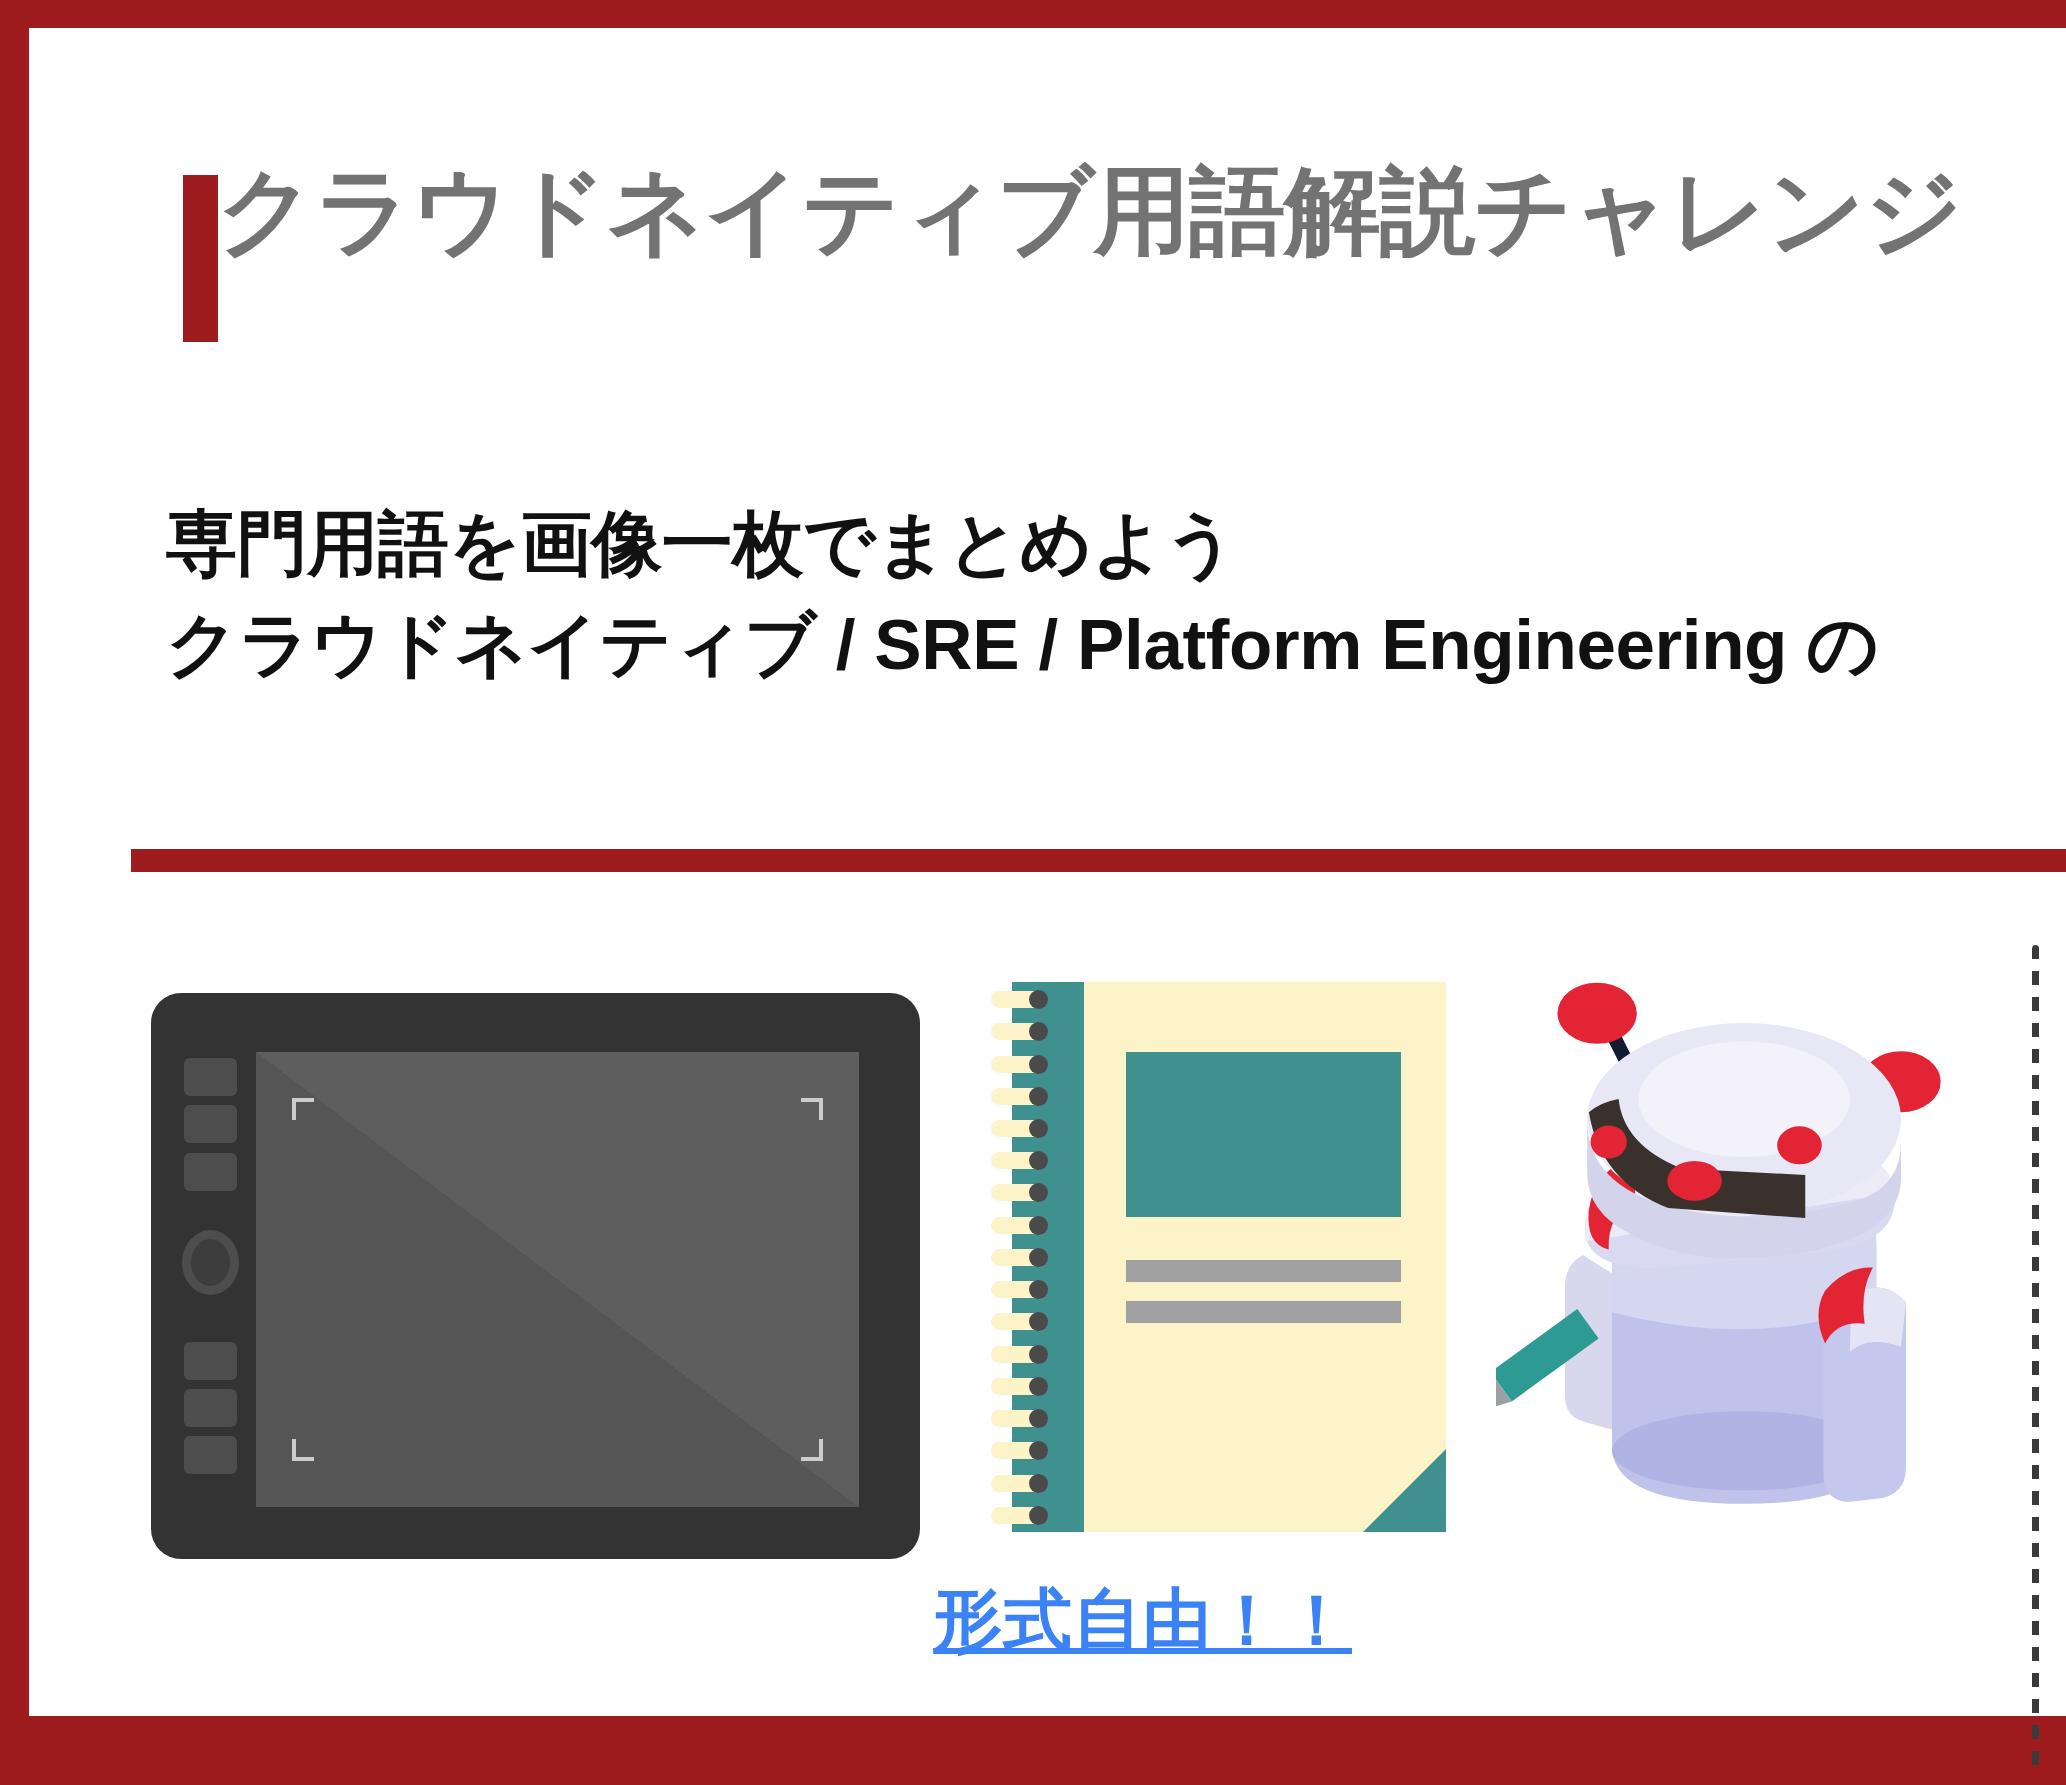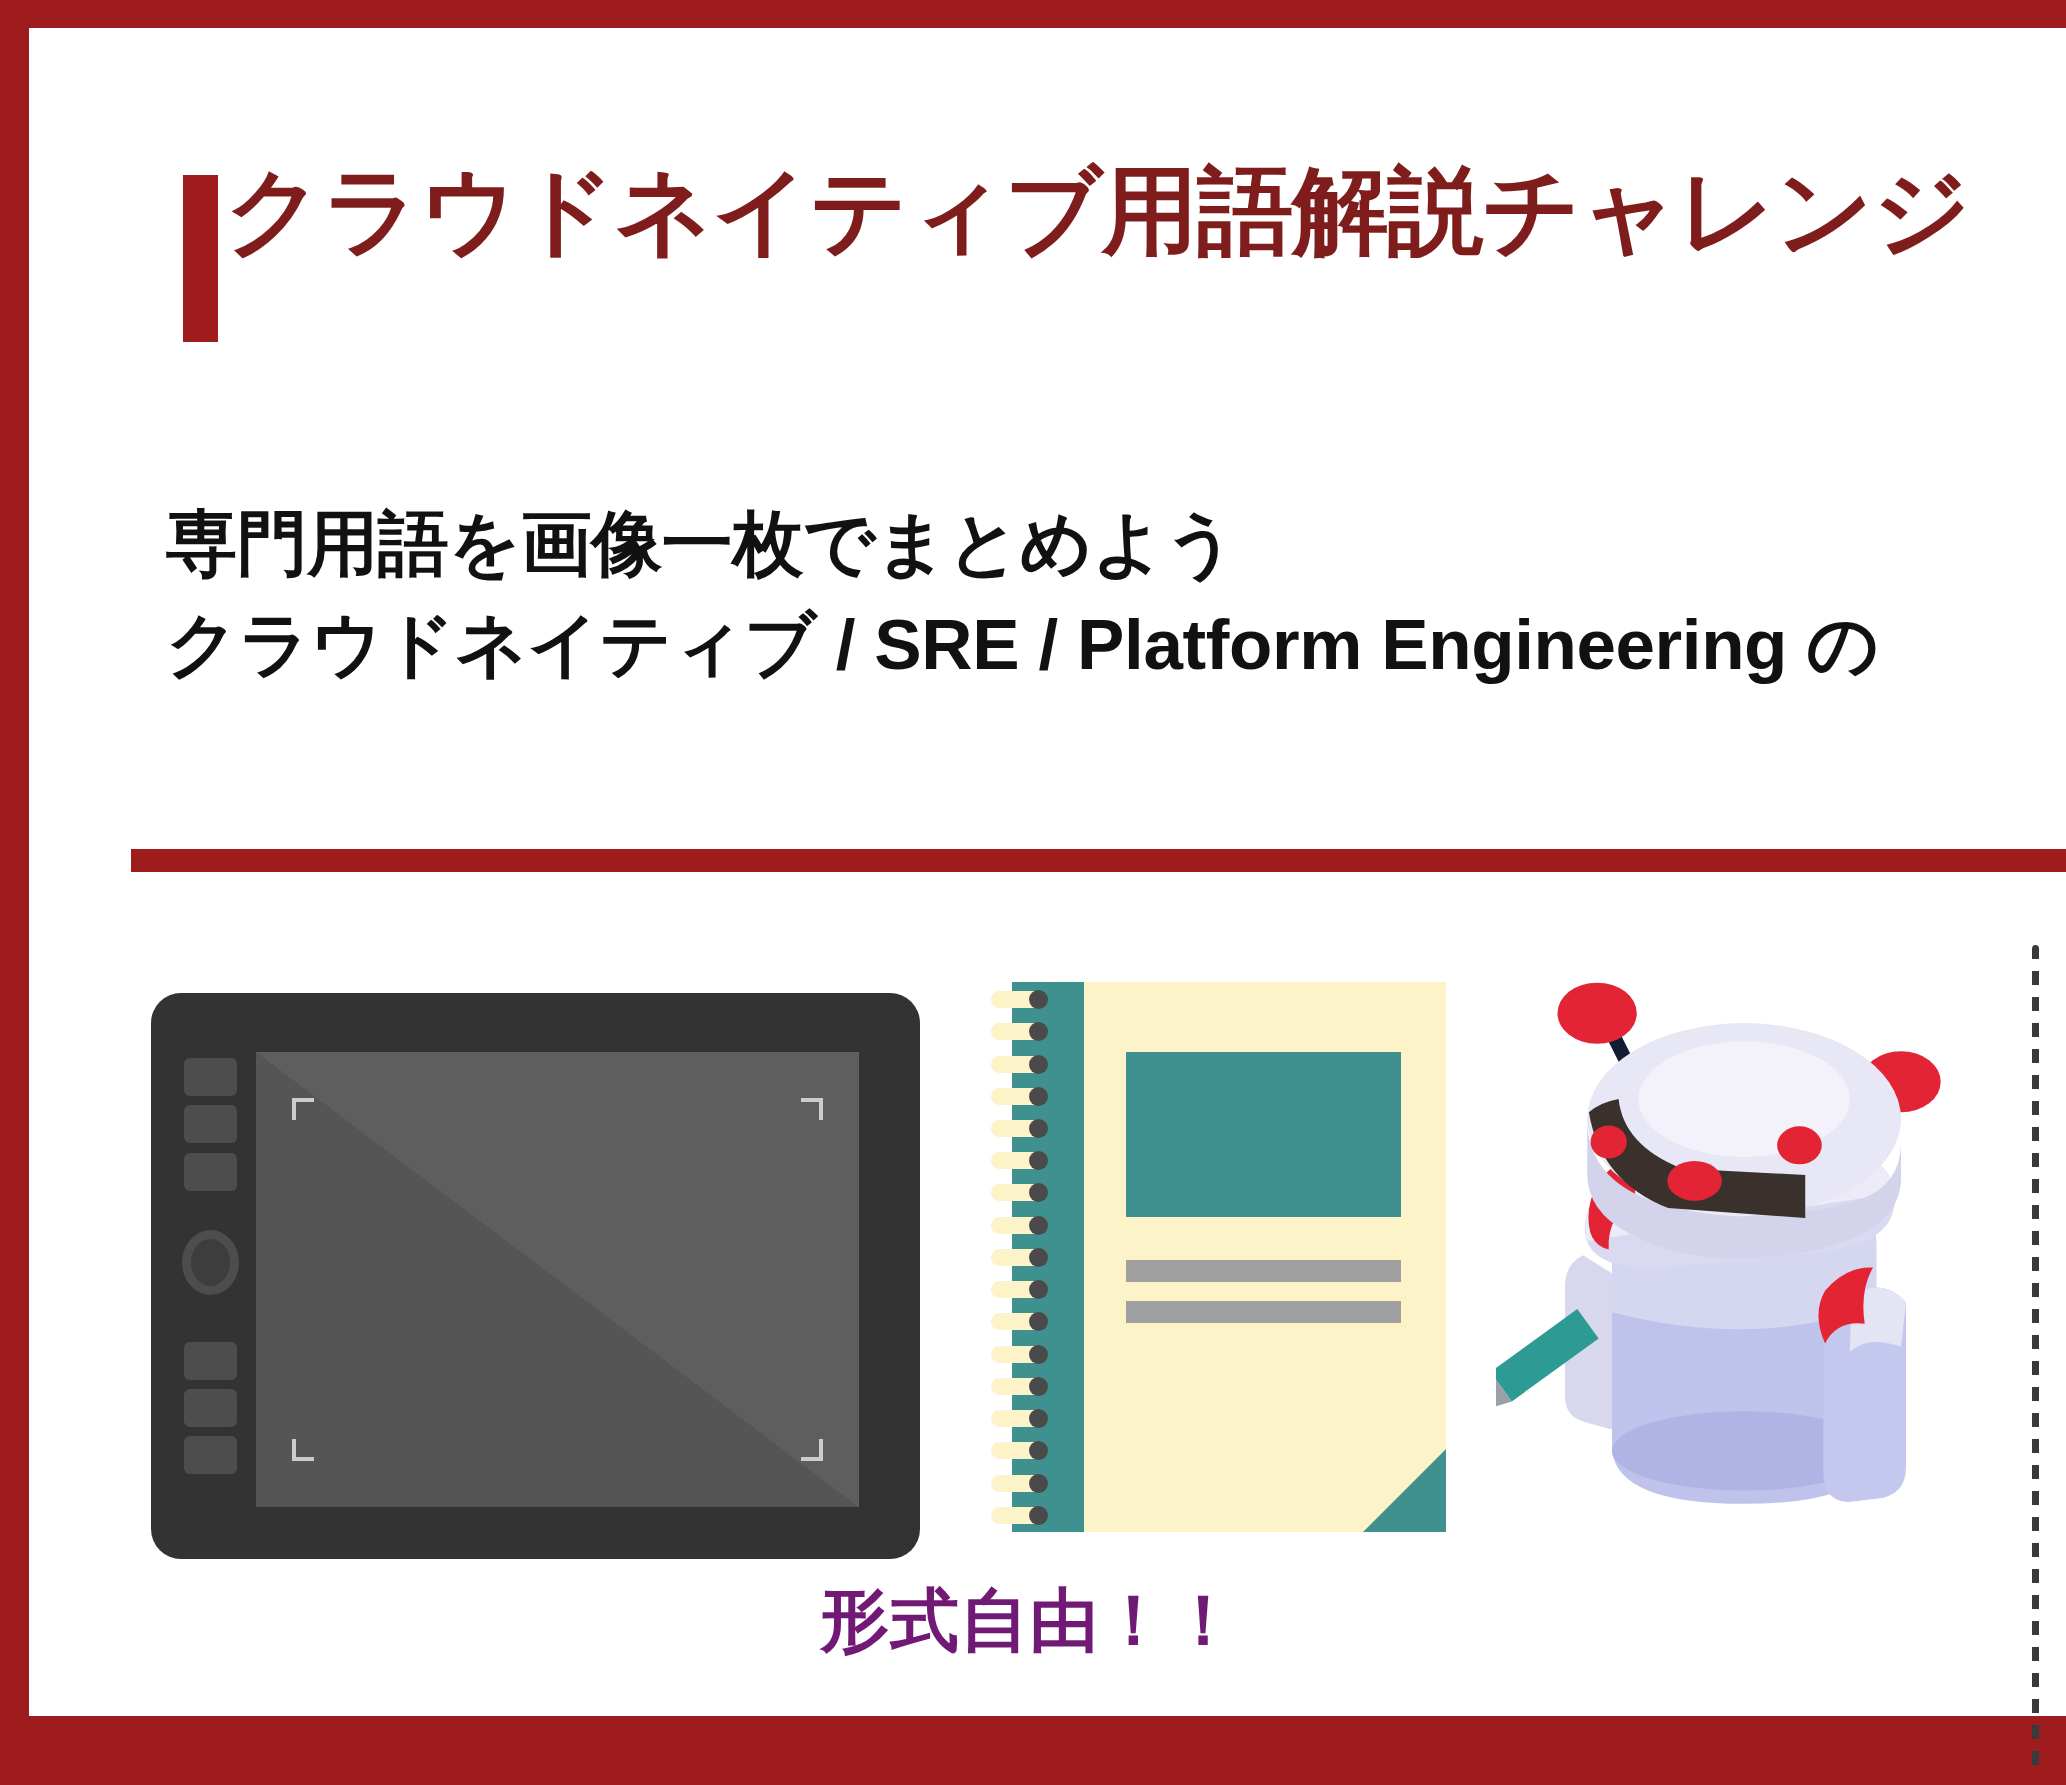--- a/index.html
+++ b/index.html
@@ -26,25 +26,25 @@
 
   
   .title-accent {
     position:absolute;
     left:154px; top:147px;
     width:35px; height:167px;
     background:#9E1B1E;
   }
   .title-text {
     position:absolute;
-    left:196px; top:131px;
+    left:188px; top:131px;
     font-size:96px;
     font-weight:700;
     letter-spacing:-0.8px;
-    color:#7f1d1d;
+    color:#737373;
     line-height:1.08;
     white-space:nowrap;
   }
 
   
   .subtitle {
     position:absolute;
     left:137px; top:466px;
     font-size:71px;
     font-weight:700;
@@ -196,26 +196,27 @@
     left:1364px; top:8.3px;
     width:488px; height:607px;
   }
   .robot svg { width:100%; height:100%; display:block; }
 
   
   .caption-left {
     position:absolute;
     left:678px; top:1552px;
     width:645px;
-    text-align:center;
+    text-align:right;
     font-size:69px;
     font-weight:700;
-    color:#701a75;
+    color:#3b82f6;
     letter-spacing:0.8px;
     line-height:1.2;
+    text-decoration:underline;
   }
 </style>
 </head>
 <body>
 
 <div id="slide">
   <div id="slide-inner">
 
     <div class="title-accent"></div>
     <div class="title-text">クラウドネイティブ用語解説チャレンジ</div>

